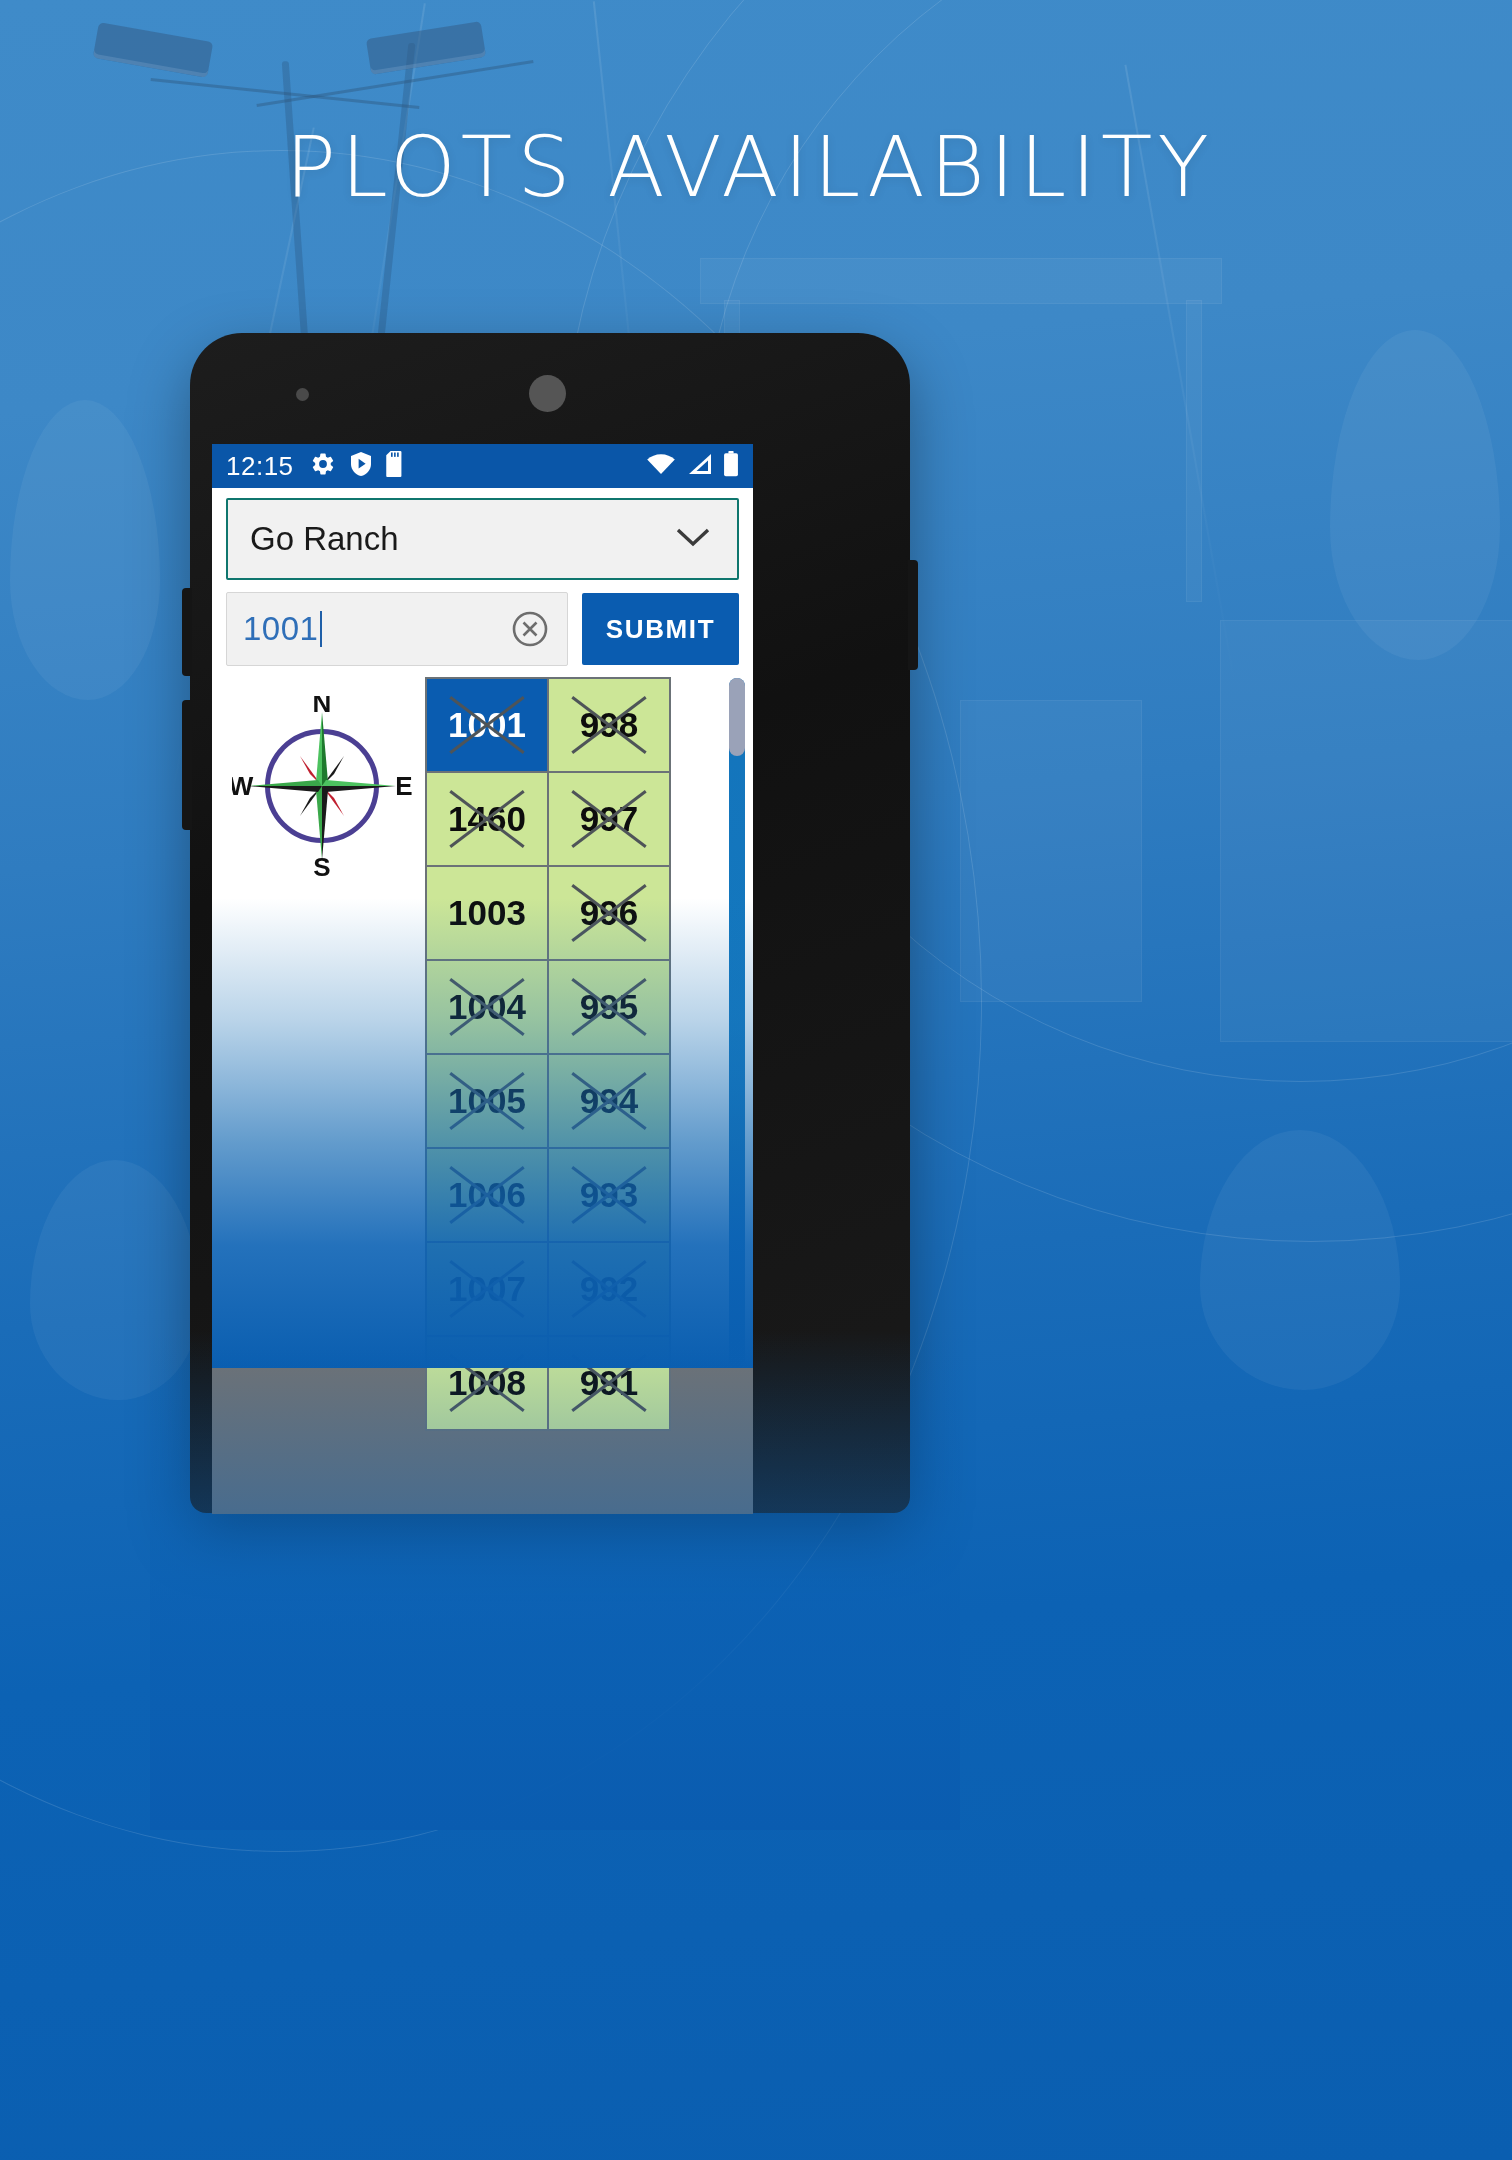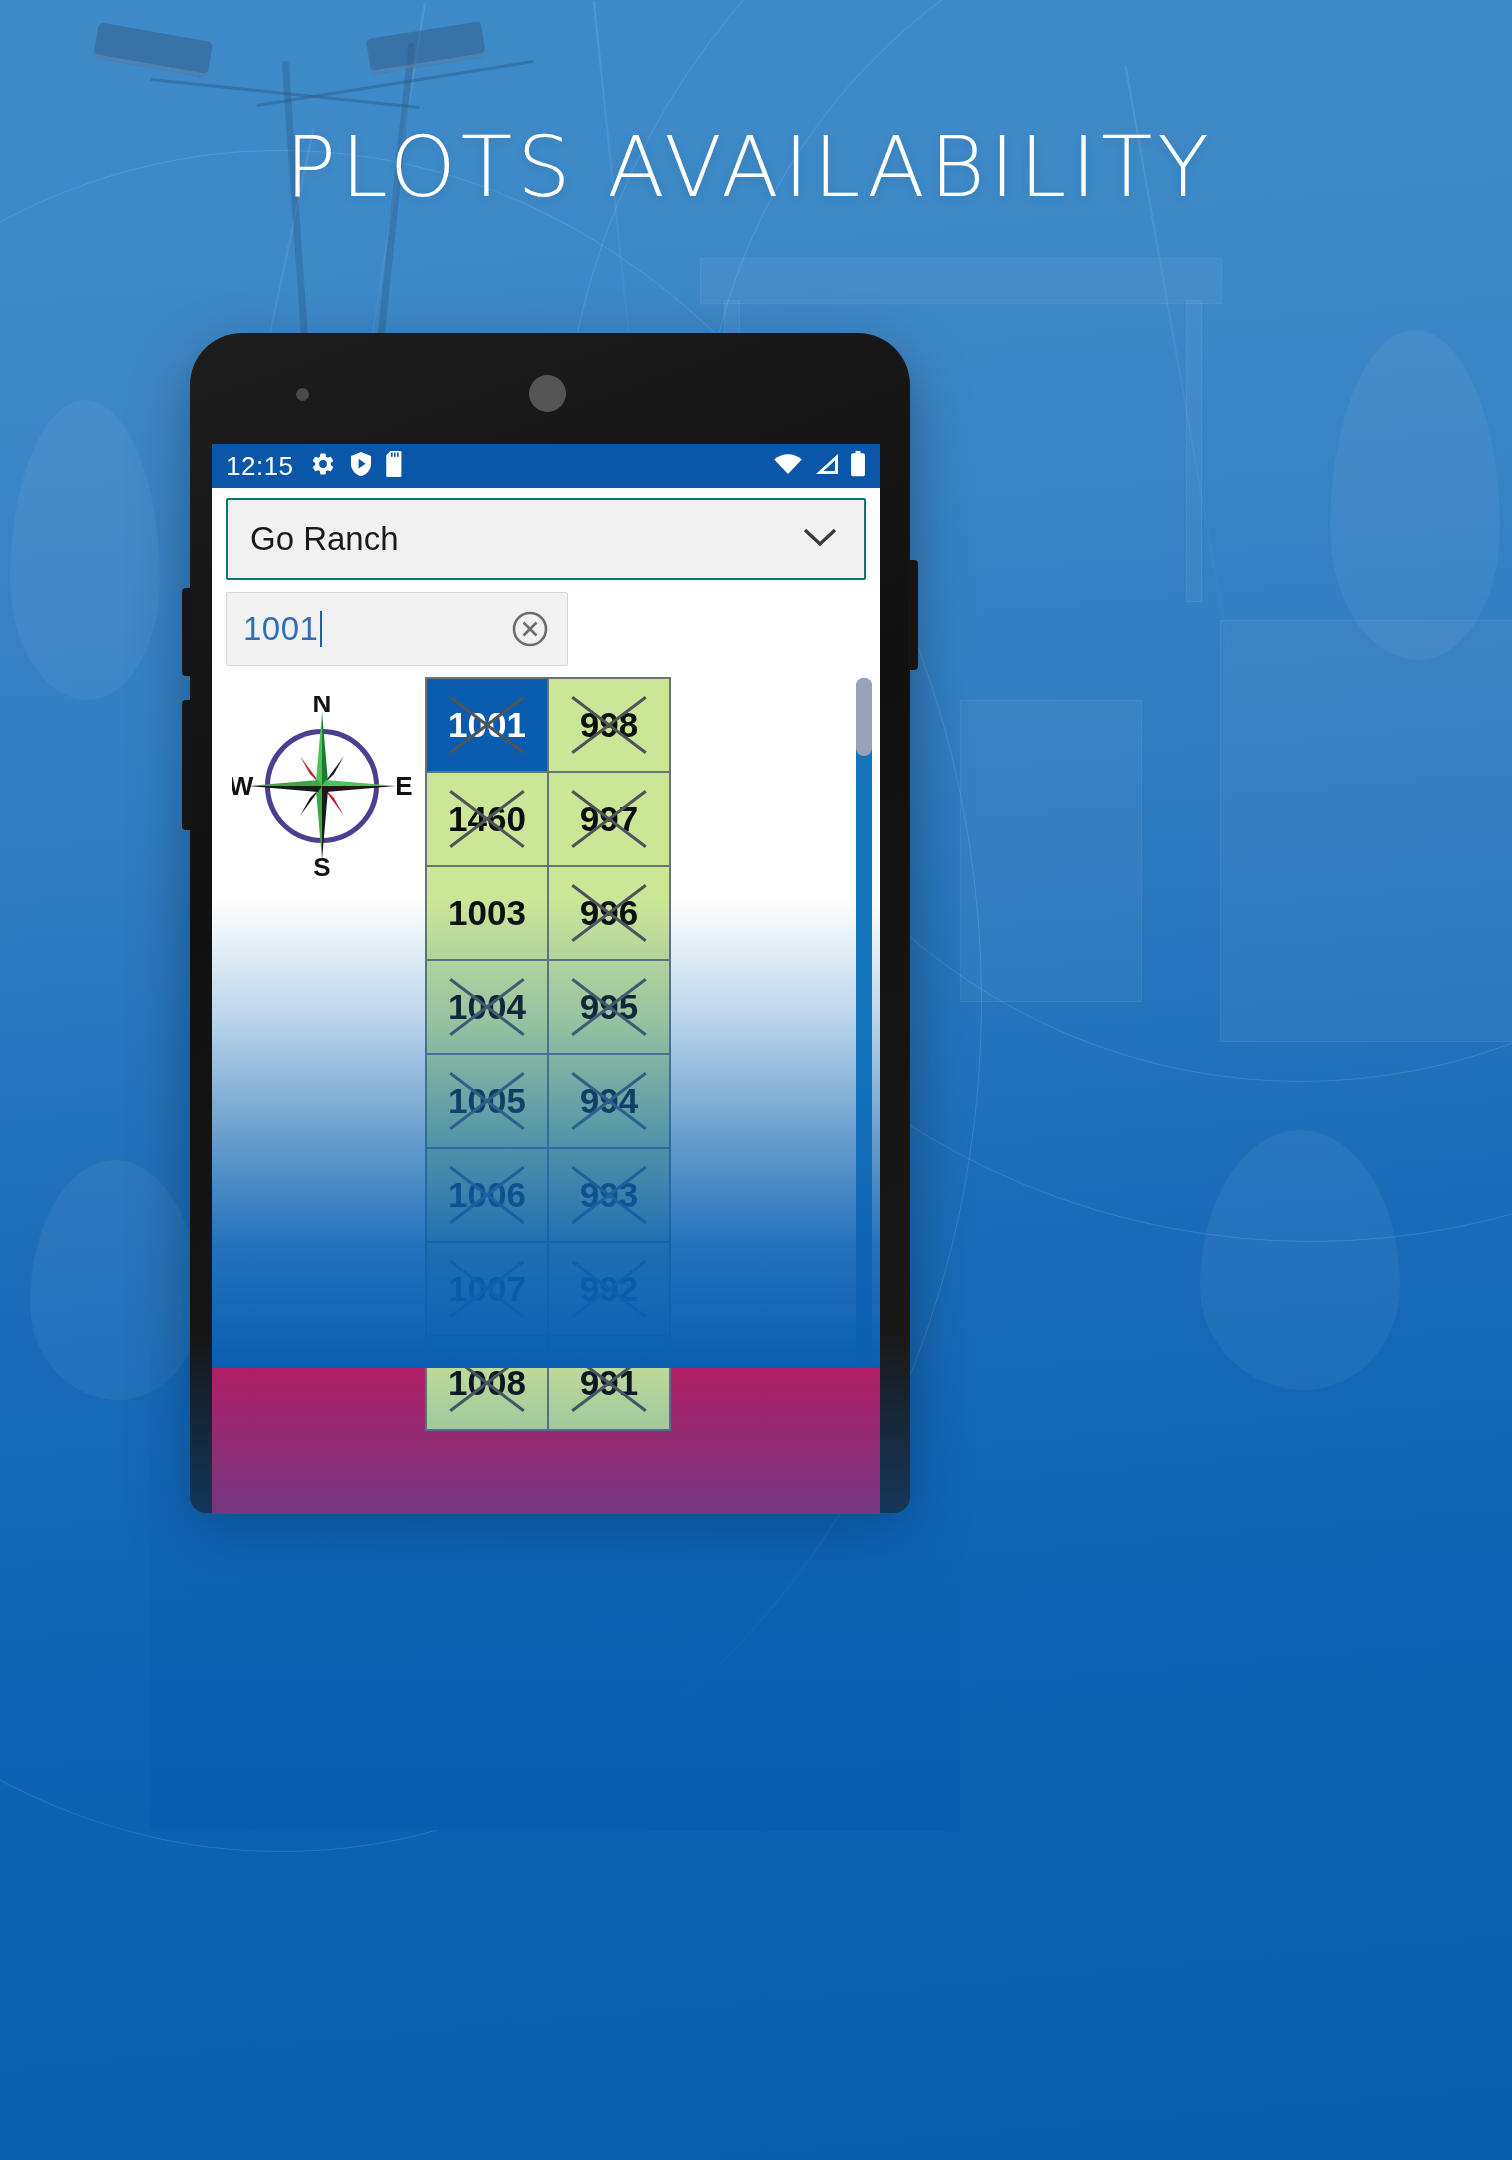--- a/index.html
+++ b/index.html
@@ -130,23 +130,23 @@
     width: 37px; height: 37px;
     border-radius: 50%;
     background: #555555;
   }
 
   
   #screen {
     position: absolute;
     left: 212px;
     top: 444px;
-    width: 668px;
+    width: 541px;
     height: 1070px;
-    background: #be185d;
+    background: #737373;
     overflow: hidden;
   }
 
   
   #statusbar {
     height: 44px;
     background: #0a56a8;
     display: flex;
     align-items: center;
     padding: 0 14px;
@@ -520,20 +520,21 @@
     <div id="search-field">
       <span id="search-value">1001</span>
       <span id="caret"></span>
       <span id="clear-icon">
         <svg width="42" height="42" viewBox="0 0 42 42" fill="none" stroke="#6d6d6d" stroke-width="2.6">
           <circle cx="21" cy="21" r="16"></circle>
             <path d="M14.5 14.5l13 13M27.5 14.5l-13 13"></path>
         </svg>
       </span>
     </div>
+    <button id="submit-btn">SUBMIT</button>
   </div>
 
   <div id="content">
 
     <div id="compass-col">
       <div style="position:relative;width:180px;height:180px;">
         <svg width="180" height="180" viewBox="0 0 180 180">
           <circle cx="90" cy="90" r="52" fill="none" stroke="#4b3f93" stroke-width="10"></circle>
           <circle cx="90" cy="90" r="52" fill="#ffffff"></circle>
 

